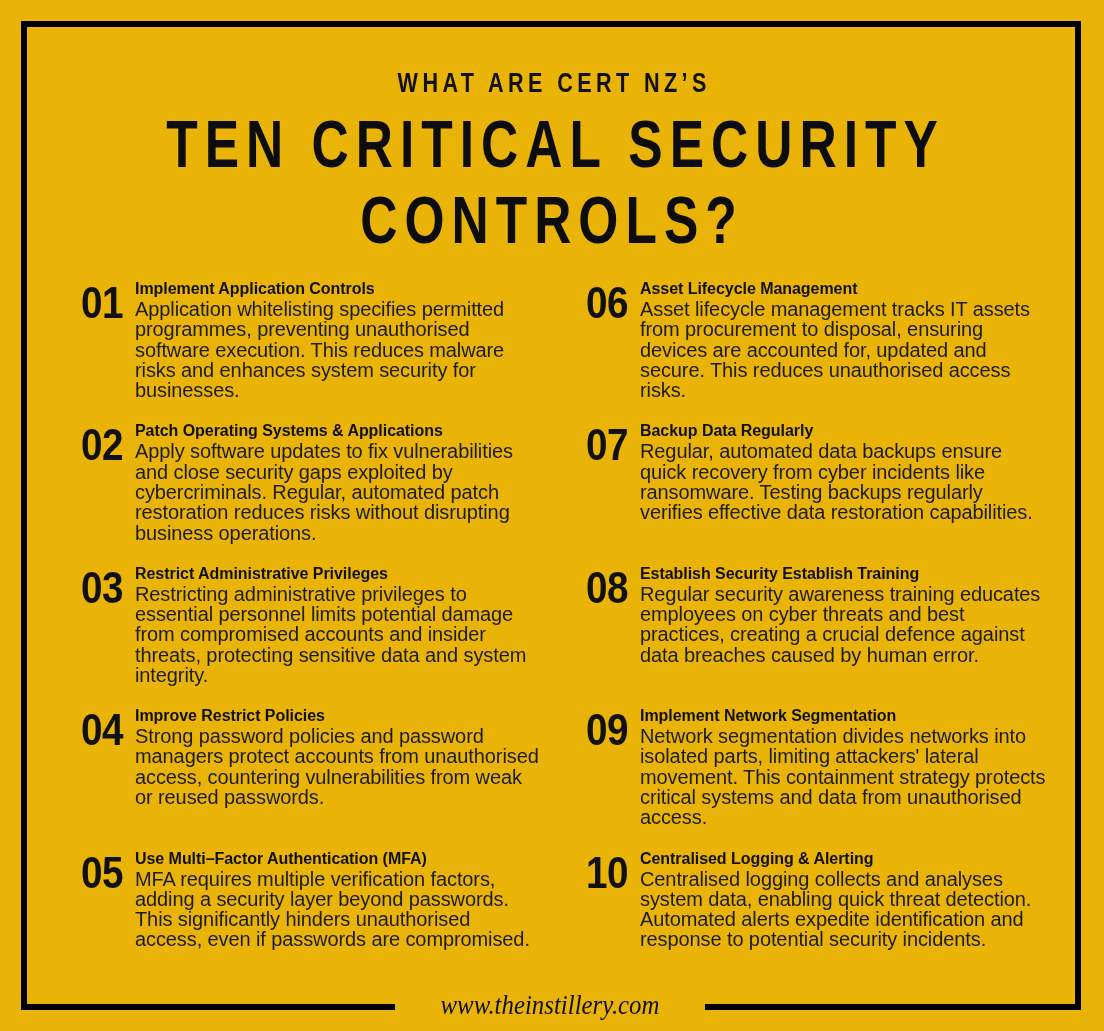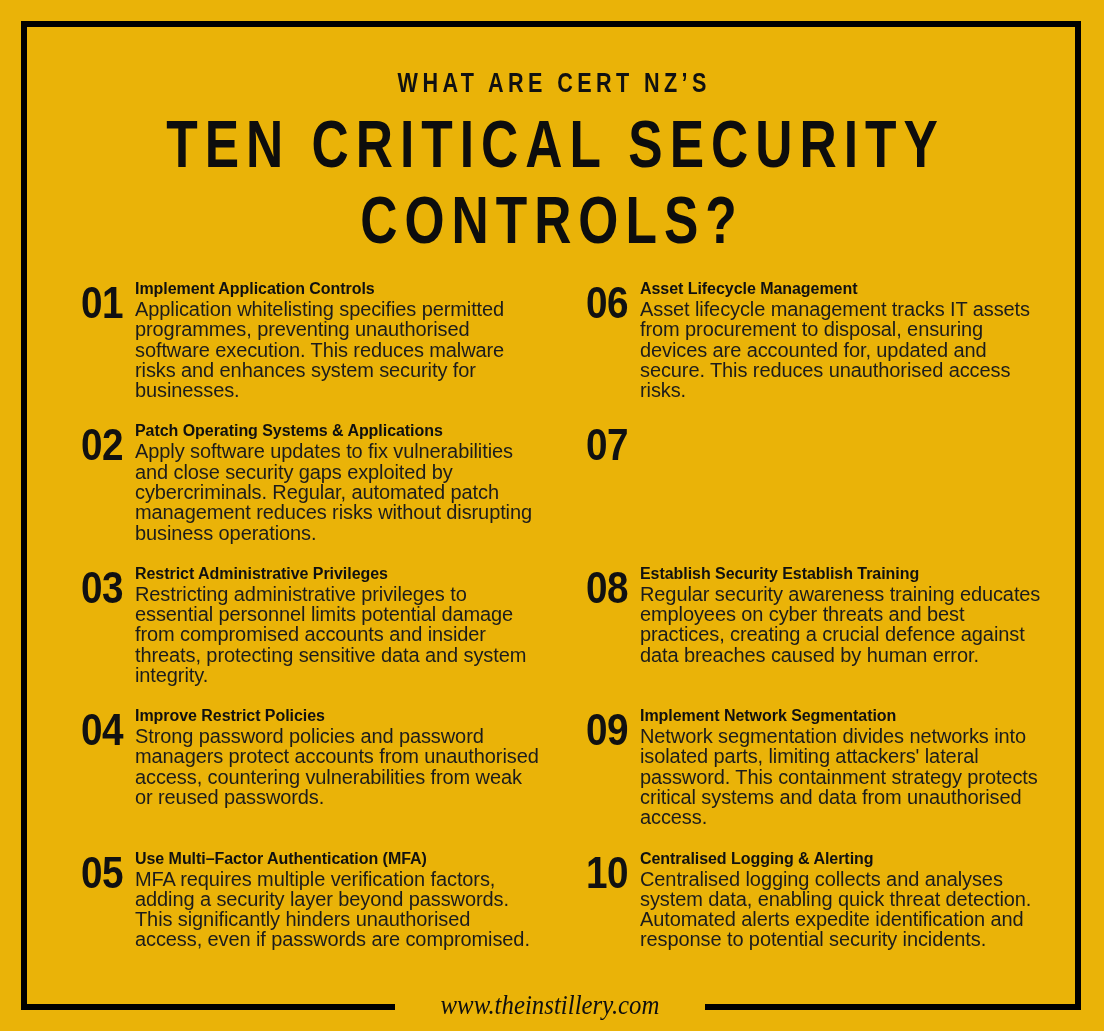--- a/index.html
+++ b/index.html
@@ -202,21 +202,21 @@
         <div class="control-body">
           <div class="control-title">Implement Application Controls</div>
           <div class="control-desc">Application whitelisting specifies permitted programmes, preventing unauthorised software execution. This reduces malware risks and enhances system security for businesses.</div>
         </div>
       </div>
 
       <div class="control-item">
         <div class="control-number">02</div>
         <div class="control-body">
           <div class="control-title">Patch Operating Systems &amp; Applications</div>
-          <div class="control-desc">Apply software updates to fix vulnerabilities and close security gaps exploited by cybercriminals. Regular, automated patch management reduces risks without disrupting business operations.</div>
+          <div class="control-desc">Apply software updates to fix vulnerabilities and close security gaps exploited by cybercriminals. Regular, automated patch restoration reduces risks without disrupting business operations.</div>
         </div>
       </div>
 
       <div class="control-item">
         <div class="control-number">03</div>
         <div class="control-body">
           <div class="control-title">Restrict Administrative Privileges</div>
           <div class="control-desc">Restricting administrative privileges to essential personnel limits potential damage from compromised accounts and insider threats, protecting sensitive data and system integrity.</div>
         </div>
       </div>
@@ -244,35 +244,39 @@
       <div class="control-item">
         <div class="control-number">06</div>
         <div class="control-body">
           <div class="control-title">Asset Lifecycle Management</div>
           <div class="control-desc">Asset lifecycle management tracks IT assets from procurement to disposal, ensuring devices are accounted for, updated and secure. This reduces unauthorised access risks.</div>
         </div>
       </div>
 
       <div class="control-item">
         <div class="control-number">07</div>
+        <div class="control-body">
+          <div class="control-title">Backup Data Regularly</div>
+          <div class="control-desc">Regular, automated data backups ensure quick recovery from cyber incidents like ransomware. Testing backups regularly verifies effective data restoration capabilities.</div>
+        </div>
       </div>
 
       <div class="control-item">
         <div class="control-number">08</div>
         <div class="control-body">
           <div class="control-title">Establish Security Establish Training</div>
           <div class="control-desc">Regular security awareness training educates employees on cyber threats and best practices, creating a crucial defence against data breaches caused by human error.</div>
         </div>
       </div>
 
       <div class="control-item">
         <div class="control-number">09</div>
         <div class="control-body">
           <div class="control-title">Implement Network Segmentation</div>
-          <div class="control-desc">Network segmentation divides networks into isolated parts, limiting attackers' lateral password. This containment strategy protects critical systems and data from unauthorised access.</div>
+          <div class="control-desc">Network segmentation divides networks into isolated parts, limiting attackers' lateral movement. This containment strategy protects critical systems and data from unauthorised access.</div>
         </div>
       </div>
 
       <div class="control-item">
         <div class="control-number">10</div>
         <div class="control-body">
           <div class="control-title">Centralised Logging &amp; Alerting</div>
           <div class="control-desc">Centralised logging collects and analyses system data, enabling quick threat detection. Automated alerts expedite identification and response to potential security incidents.</div>
         </div>
       </div>

